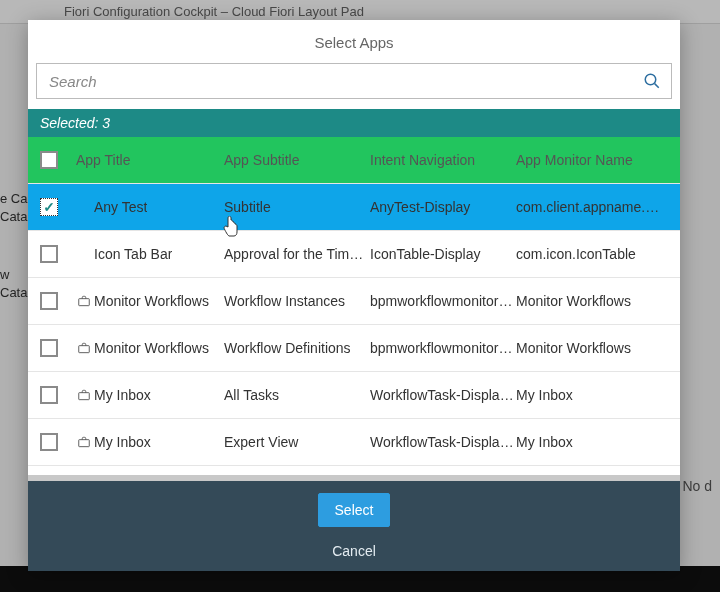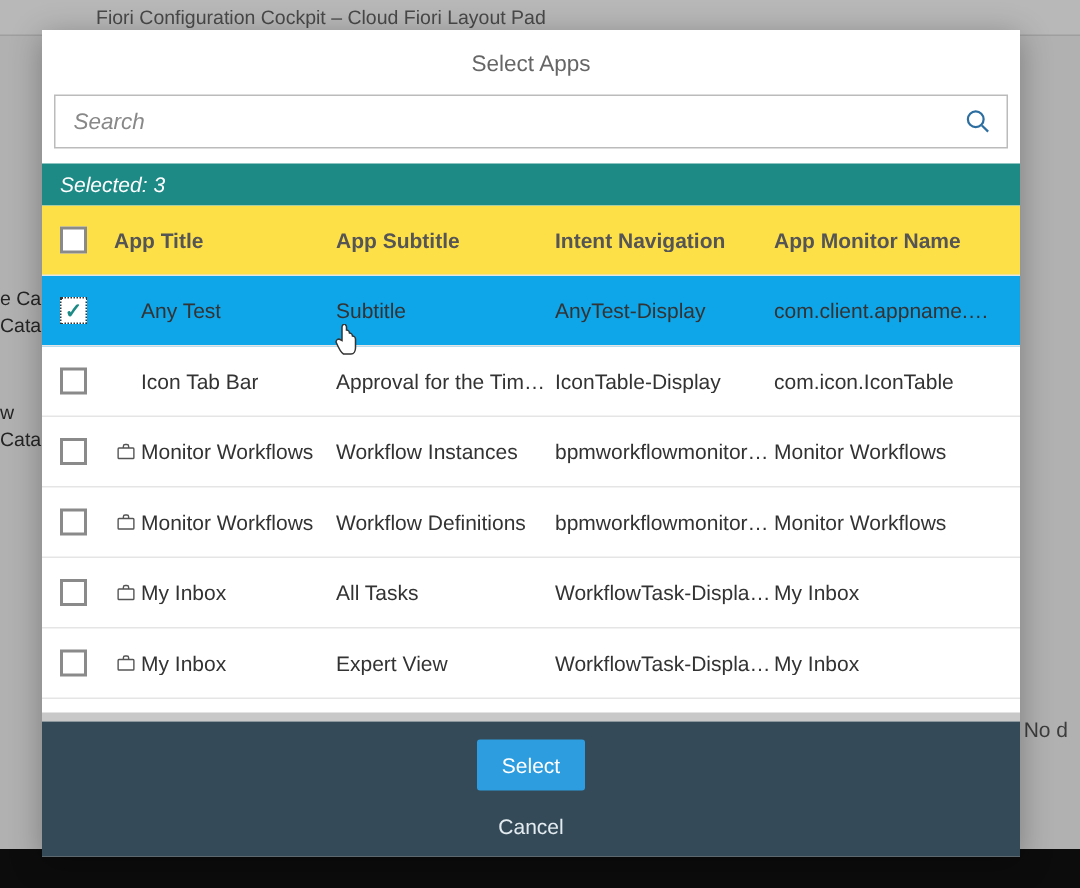--- a/index.html
+++ b/index.html
@@ -105,21 +105,21 @@
     flex-direction:column;
     overflow:hidden;
   }
   .row {
     display:flex;
     align-items:center;
     border-bottom:1px solid #e5e5e5;
     height:47px;
     padding:0 12px;
   }
-  .row.header { background:#fde047; color:#555; font-weight:bold; }
+  .row.header { background:#22c55e; color:#555; font-weight:normal; }
   .row.selected-row { background:#0ea5e9; }
   .col-check { width:36px; display:flex; align-items:center; }
   .col-title { width:148px; display:flex; align-items:center; gap:2px; overflow:hidden; white-space:nowrap; text-overflow:ellipsis; }
   .col-sub { width:146px; overflow:hidden; white-space:nowrap; text-overflow:ellipsis;}
   .col-nav { width:146px; overflow:hidden; white-space:nowrap; text-overflow:ellipsis;}
   .col-res { flex:1; overflow:hidden; white-space:nowrap; text-overflow:ellipsis;}
   .checkbox {
     width:18px; height:18px;
     border:2px solid #8a8a8a;
     display:flex;

